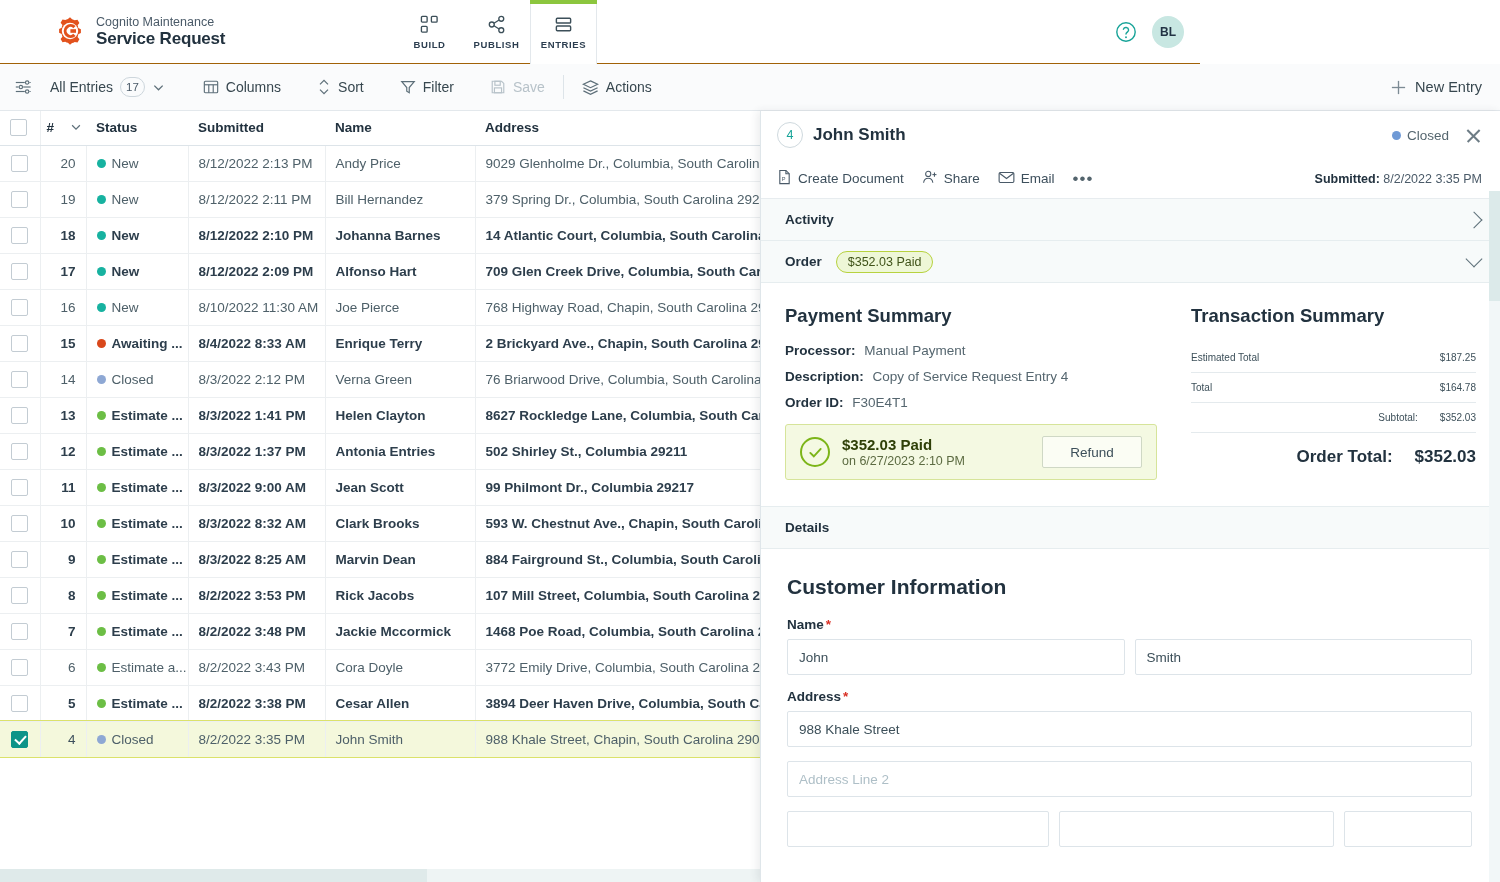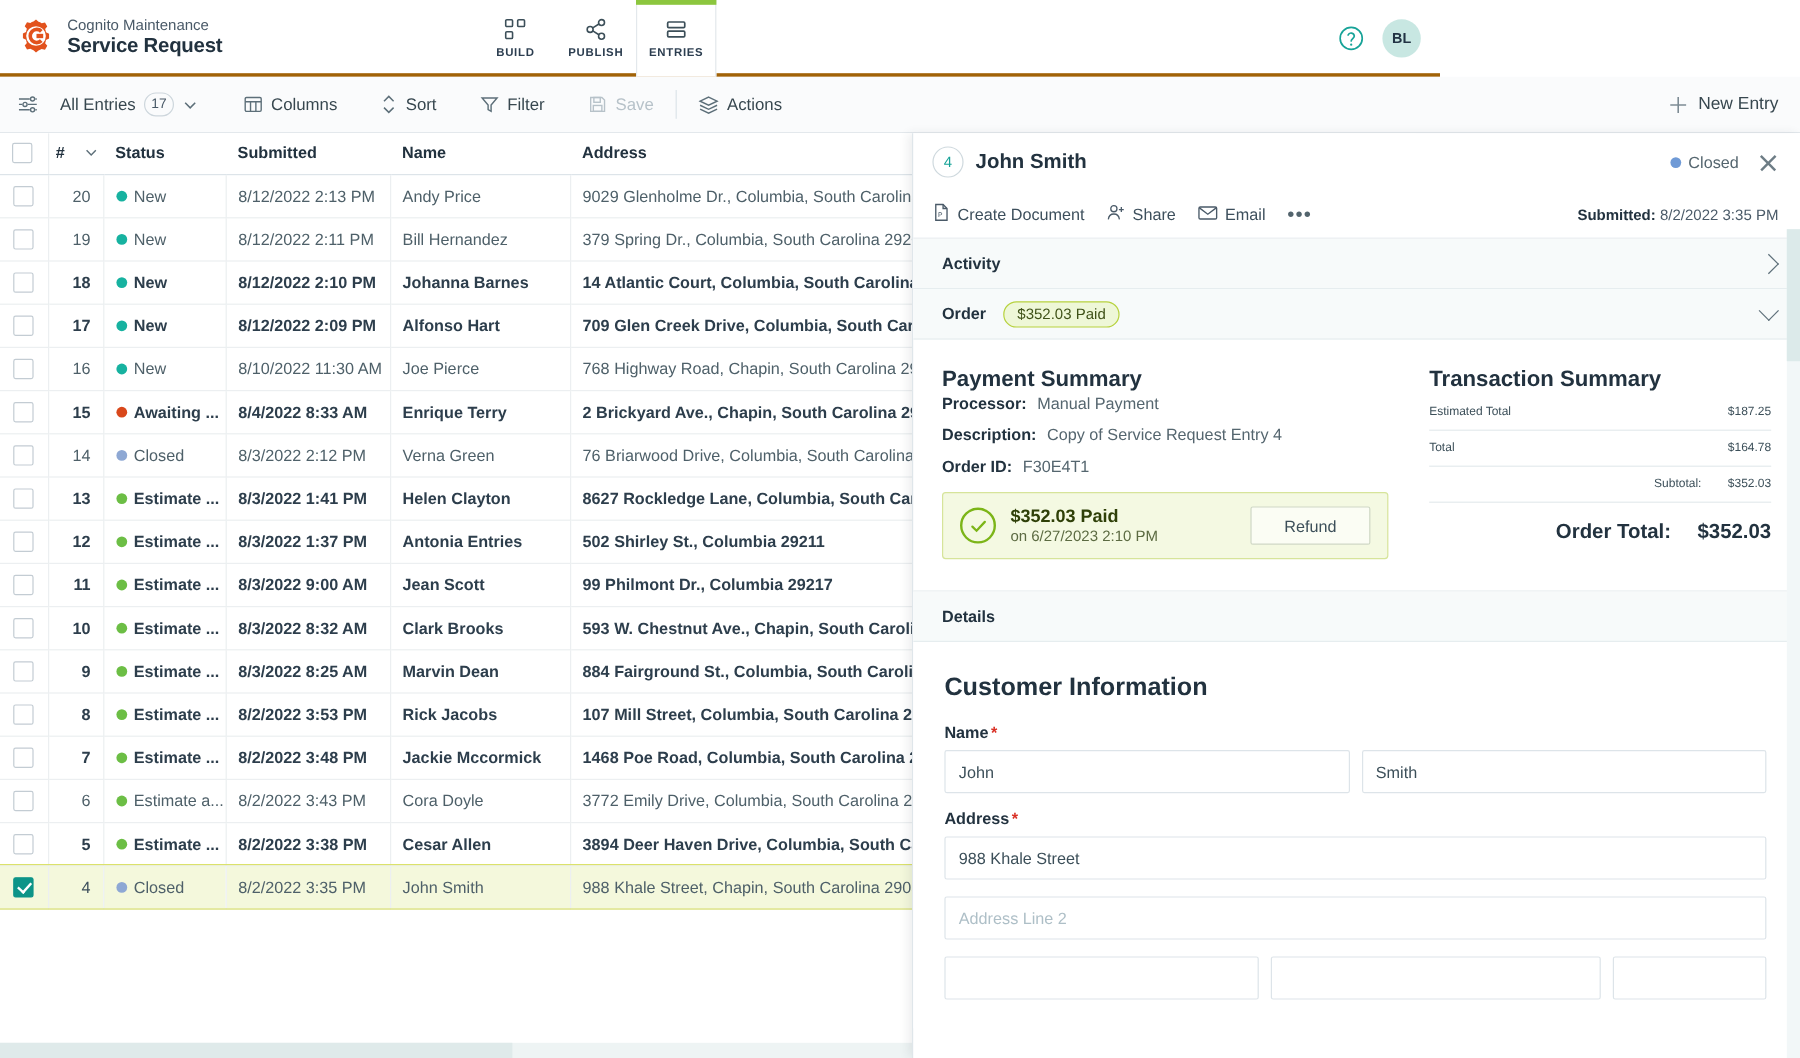--- a/index.html
+++ b/index.html
@@ -10,21 +10,22 @@
     background: #ffffff;
     font-family: "Liberation Sans", sans-serif;
     color: #2c3e50;
   }
   .app { position: relative; width: 1500px; height: 882px; overflow: hidden; }
 
   
   .topbar {
     position: absolute; top: 0; left: 0; width: 1200px; height: 64px;
     background: #ffffff; display: flex; align-items: center;
-    border-bottom: 3px solid #a16207;
+    border-bottom: 1px solid #a16207;
+    padding-left: 40px;
   }
   .brand { display: flex; align-items: center; padding-left: 14px; gap: 10px; }
   .logo-gear { width: 32px; height: 32px; position: relative; flex: 0 0 auto; }
   .brand-text { line-height: 1.15; }
   .brand-sub { font-size: 12.5px; color: #4a5a68; }
   .brand-title { font-size: 17px; font-weight: bold; color: #22323f; letter-spacing: -0.2px; }
 
   .nav-tabs { position: absolute; left: 396px; top: 0; height: 64px; display: flex; }
   .nav-tab {
     width: 67px; height: 64px; display: flex; flex-direction: column;
@@ -154,21 +155,21 @@
   .chev.right { transform: rotate(-45deg); }
   .chev.down { transform: rotate(45deg); margin-bottom: 5px; }
   .paid-chip {
     margin-left: 14px; padding: 3px 11px; border-radius: 11px;
     background: #eef7d7; border: 1px solid #b7d23f; color: #3f5218; font-size: 12.5px;
   }
 
   .order-body { padding: 22px 24px 26px 24px; display: flex; gap: 34px; border-bottom: 1px solid #e6edef; }
   .pay-col { width: 372px; }
   .tx-col { flex: 1; }
-  .sumtitle { font-size: 18.5px; font-weight: bold; color: #22323f; margin: 0 0 2px 0; }
+  .sumtitle { font-size: 18.5px; font-weight: bold; color: #22323f; margin: 0 0 16px 0; }
   .kv { font-size: 13.5px; margin-bottom: 11px; color: #3c4f59; }
   .kv b { color: #22323f; }
   .kv span { color: #55666f; margin-left: 5px; }
 
   .paidbox {
     margin-top: 14px; background: #f4f9e2; border: 1px solid #d6e49a;
     border-radius: 3px; height: 56px; display: flex; align-items: center; padding: 0 14px;
   }
   .check-circle {
     width: 30px; height: 30px; border-radius: 50%; border: 2px solid #7cb518;

